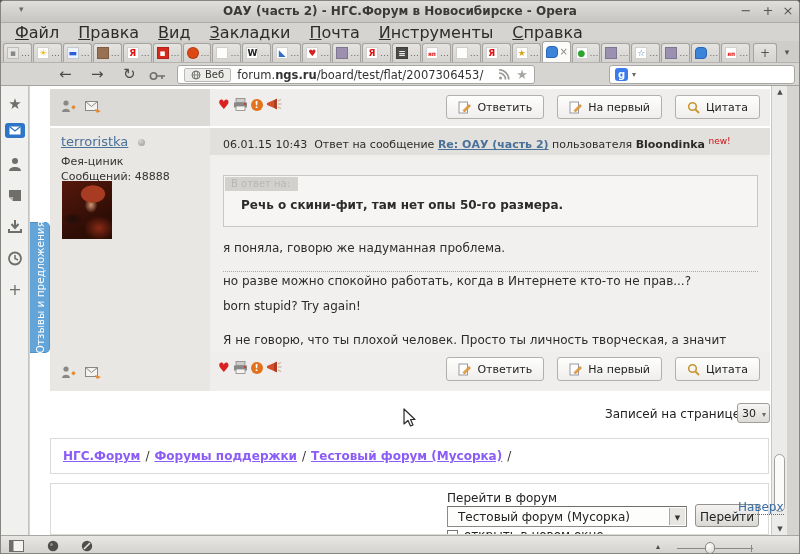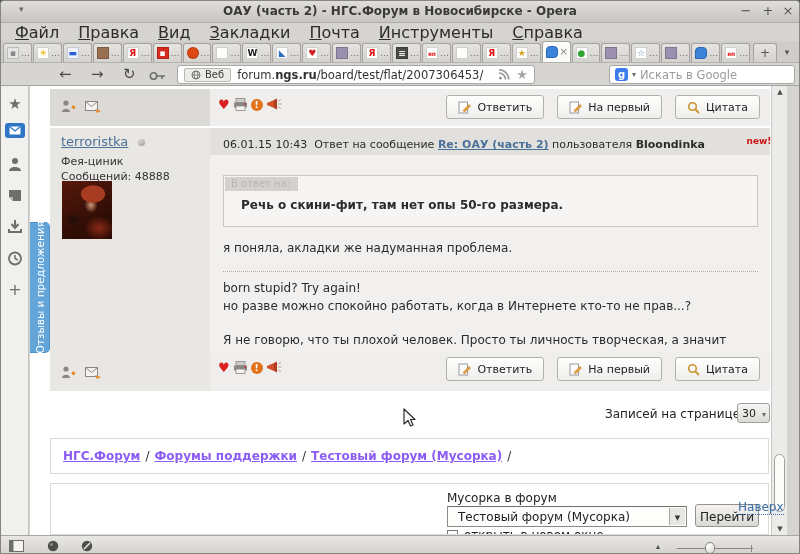--- a/index.html
+++ b/index.html
@@ -92,21 +92,21 @@
   .avatar{position:absolute;left:12px;top:53px;width:50px;height:58px;
     background:
       radial-gradient(ellipse 21px 15px at 31px 13px,#a83c22 0%,#a83c22 55%,transparent 60%),
       radial-gradient(ellipse 9px 11px at 29px 24px,#d09a78 0%,transparent 72%),
       radial-gradient(ellipse 14px 9px at 11px 38px,#1d0e08 0%,transparent 70%),
       radial-gradient(ellipse 20px 16px at 37px 47px,#8a2a16 0%,transparent 75%),
       linear-gradient(150deg,#58180c,#2e0d05 70%);}
   .contact-row{position:absolute;left:11px;display:flex;gap:8px;align-items:center;}
   .hdr-link{font-weight:bold;color:#4a719a;text-decoration:underline;}
   .hdr-user{font-weight:bold;}
-  .new-badge{color:#cc1111;font-size:9px;font-weight:bold;vertical-align:4px;margin-left:38px;}
+  .new-badge{color:#cc1111;font-size:9px;font-weight:normal;vertical-align:4px;}
   .quote{position:relative;margin-top:20px;border:1px solid #c9c7c3;background:#f6f5f3;}
   .quote-label{position:absolute;left:1px;top:1px;background:#d3d1ce;color:#b9b7b4;font-size:10px;
     padding:1px 8px 2px 6px;}
   .quote-text{padding:22px 10px 14px 17px;font-weight:bold;}
   .body-line{margin-top:13px;line-height:17px;}
   .sig-divider{margin-top:14px;border-top:1px dotted #adaba8;}
   .sig-line{line-height:18px;}
   .sig-line.first{margin-top:7px;}
   .sig-gap{height:16px;}
   
@@ -299,21 +299,20 @@
       <svg width="12" height="11">
         <circle cx="2.5" cy="9" r="1.5" fill="#9a9894"></circle>
         <path d="M1 4 a6.5 6.5 0 0 1 6.5 6.5" fill="none" stroke="#9a9894" stroke-width="1.6"></path>
         <path d="M1 0.8 a9.8 9.8 0 0 1 9.8 9.8" fill="none" stroke="#9a9894" stroke-width="1.6"></path>
       </svg>
       <span style="font-size:13px;color:#a8a6a2;line-height:13px;">★</span>
     </div>
     <div class="search-field">
       <span class="g-ico">g</span>
       <span class="small-arrow">▾</span>
-      <span class="search-ph">Искать в Google</span>
     </div>
   </div>
 
   <div class="panelbar">
     <span class="p-ico" style="top:9px;font-size:15px;">★</span>
     <span class="mail-sel">
       <svg width="12" height="9">
         <rect x="0.5" y="0.5" width="11" height="8" fill="#fff"></rect>
         <path d="M0.5 0.5 L6 5 L11.5 0.5" fill="none" stroke="#2e75c8" stroke-width="1.2"></path>
       </svg>
@@ -427,24 +426,24 @@
     <span>пользователя</span>
     <span class="hdr-user">Bloondinka</span>
     <span class="new-badge">new!</span>
   </div>
 
   <div class="cell post-body">
     <div class="quote">
       <span class="quote-label">В ответ на:</span>
       <div class="quote-text">Речь о скини-фит, там нет опы 50-го размера.</div>
     </div>
-    <div class="body-line">я поняла, акладки же надуманная проблема.</div>
+    <div class="body-line">я поняла, говорю же надуманная проблема.</div>
     <div class="sig-divider"></div>
+    <div class="sig-line">но разве можно спокойно работать, когда в Интернете кто-то не прав...?</div>
     <div class="sig-line first">born stupid? Try again!</div>
-    <div class="sig-line">но разве можно спокойно работать, когда в Интернете кто-то не прав...?</div>
     <div class="sig-gap"></div>
     <div class="sig-line">Я не говорю, что ты плохой человек. Просто ты личность творческая, а значит нестабильная! © ком.дир</div>
   </div>
 
   <div class="cell post-footer">
     <div class="social-row">
       <span class="heart">♥</span>
       <svg width="15" height="13">
         <rect x="3" y="0.5" width="9" height="4" fill="#cfcdc9" stroke="#8a8886" stroke-width="0.8"></rect>
         <rect x="1" y="4.5" width="13" height="5" fill="#8a8886"></rect>
@@ -494,21 +493,21 @@
   <div class="breadcrumb-box">
     <span class="bc-link">НГС.Форум</span>
     <span class="bc-sep">/</span>
     <span class="bc-link">Форумы поддержки</span>
     <span class="bc-sep">/</span>
     <span class="bc-link">Тестовый форум (Мусорка)</span>
     <span class="bc-sep">/</span>
   </div>
 
   <div class="jump-box">
-    <span class="jump-label">Мусорка в форум</span>
+    <span class="jump-label">Перейти в форум</span>
     <div class="jump-select">
       <span>Тестовый форум (Мусорка)</span>
       <span class="jump-select-arrow">▼</span>
     </div>
     <div class="jump-btn">Перейти</div>
     <div class="jump-check">
       <span class="checkbox"></span>
       <span>открыть в новом окне</span>
     </div>
   </div>

